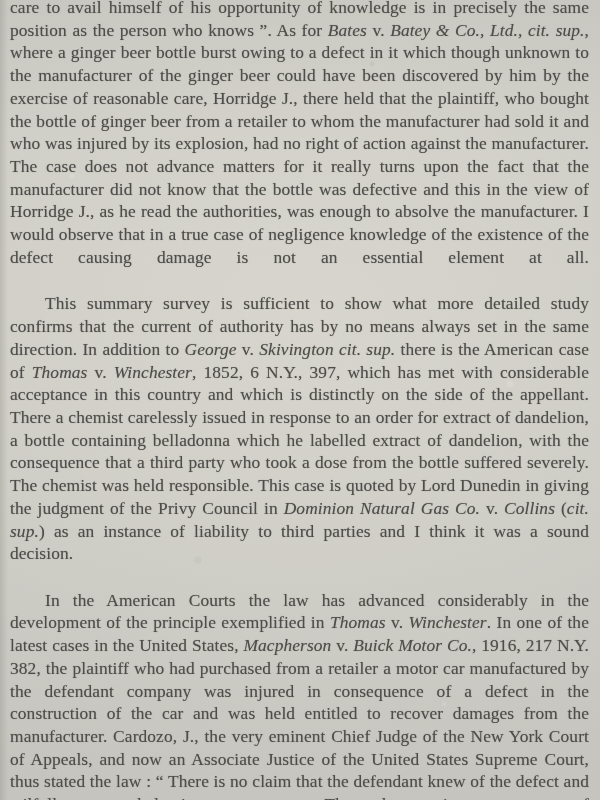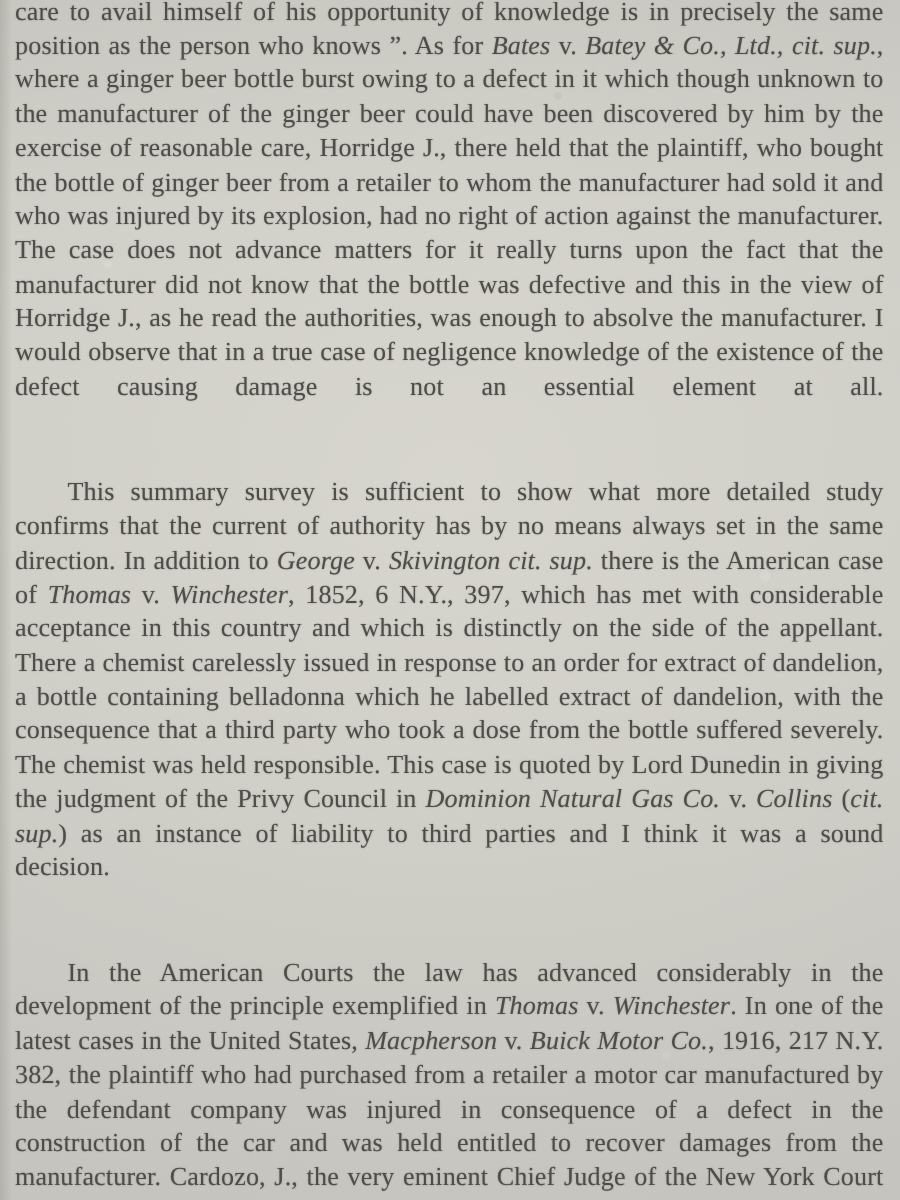--- a/index.html
+++ b/index.html
@@ -63,21 +63,21 @@
     font-size: 17.4px;
     line-height: 22.72px;
     text-align: justify;
     text-justify: inter-word;
     letter-spacing: 0.1px;
     word-spacing: 0.2px;
     -webkit-font-smoothing: antialiased;
     text-shadow: 0 0 1.1px rgba(77,77,74,0.45);
   }
   p.para + p.para {
-    margin-top: 25px;
+    margin-top: 1px;
   }
   p.para.indent {
     text-indent: 35px;
   }
   
   p.para.clipped {
     
   }
 
   em {

